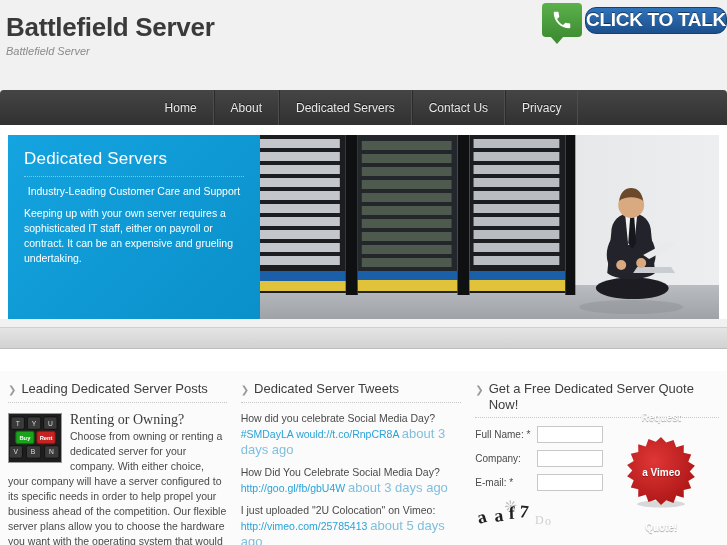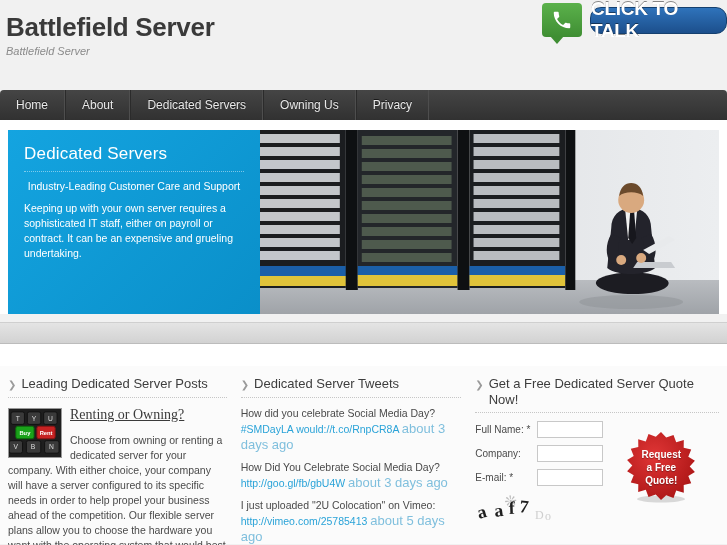--- a/index.html
+++ b/index.html
@@ -59,32 +59,33 @@
     height: 27px;
     background: linear-gradient(#2f73bb, #1c4f8c);
     border: 1px solid #15406f;
     border-radius: 11px;
     color: #fff;
     font-size: 19px;
     font-weight: bold;
     letter-spacing: -0.3px;
     display: flex; align-items: center; justify-content: center;
     text-shadow: 0 -1px 0 rgba(0,0,0,.45);
-    margin-left: 8px;
+    margin-left: 3px;
   }
 
   
   .nav {
-    height: 30px;
+    height: 35px;
     background: #3a3a3a;
     background-image: linear-gradient(#454545, #313131);
     border-radius: 4px 4px 0 0;
     display: flex;
     align-items: stretch;
     box-shadow: 0 1px 2px rgba(0,0,0,.3);
+    justify-content: center;
   }
   .nav-item {
     display: flex; align-items: center;
     padding: 0 16px;
     color: #e8e8e8;
     font-size: 12px;
     border-right: 1px solid #4e4e4e;
     border-left: 1px solid #2b2b2b;
     cursor: pointer;
     text-shadow: 0 -1px 0 rgba(0,0,0,.6);
@@ -180,22 +181,21 @@
     background: #2b2b2b;
     position: relative;
     overflow: hidden;
   }
   .post-thumb svg { display:block; width:100%; height:100%; }
   .post-title {
     font-family: "Liberation Serif", serif;
     font-size: 14px;
     color: #3b3b3b;
     line-height: 17px;
-    margin-bottom: 10px;
-    text-decoration: underline;
+    margin-bottom: 1px;
   }
 
   
   .tweet { font-size: 10.5px; color: #4a4a4a; line-height: 15px; margin-bottom: 7px; }
   .tw-link { color: #2aa3d8; text-decoration: none; cursor: pointer; margin-top: 8px; }
   .tw-time { color: #7fbfdd; font-size: 13px; }
 
   
   .quote-body { display: flex; gap: 6px; }
   .form-col { width: 130px; }
@@ -222,20 +222,21 @@
   }
   .badge svg { display:block; width: 100%; height: 100%; }
   .badge-text {
     position: absolute;
     top: 0; left: 0; right: 0; bottom: 0;
     display: flex; flex-direction: column;
     align-items: center; justify-content: center;
     color: #fff; font-size: 10px; font-weight: bold;
     line-height: 13px; text-align: center;
     text-shadow: 0 1px 1px rgba(0,0,0,.35);
+    gap: 42px;
   }
   .captcha {
     margin-top: 6px;
     width: 96px; height: 30px;
     overflow: hidden;
     position: relative;
   }
   .captcha svg { display:block; width:100%; height:100%; }
 </style>
 </head>
@@ -252,21 +253,21 @@
       </svg>
     </span>
     <span class="ctt-label">CLICK TO TALK</span>
   </div>
 </div>
 
 <div class="nav">
   <div class="nav-item">Home</div>
   <div class="nav-item">About</div>
   <div class="nav-item">Dedicated Servers</div>
-  <div class="nav-item">Owning Us</div>
+  <div class="nav-item">Contact Us</div>
   <div class="nav-item">Privacy</div>
 </div>
 
 <div class="hero-wrap">
   <div class="hero">
     <div class="hero-panel">
       <div class="hero-title">Dedicated Servers</div>
       <div class="hero-rule"></div>
       <div class="hero-sub">Industry-Leading Customer Care and Support</div>
       <div class="hero-body">Keeping up with your own server requires a sophisticated IT staff, either on payroll or contract. It can be an expensive and grueling undertaking.</div>
@@ -499,20 +500,20 @@
               <radialGradient id="bg" cx="40%" cy="35%" r="75%">
                 <stop offset="0" stop-color="#e03636"></stop>
                 <stop offset="1" stop-color="#a81313"></stop>
               </radialGradient>
             </defs>
             <ellipse cx="36" cy="68" rx="24" ry="3.5" fill="#b5b5b5" opacity=".5"></ellipse>
             <path fill="url(#bg)" d="M36 1l5.2 5.6 7.3-2.7 2.7 7.3L58.8 9l-.1 7.7 7.5 1.8-2.9 7.2 6.6 4-5.2 5.7 5.2 5.7-6.6 4 2.9 7.2-7.5 1.8.1 7.7-7.6-2.2-2.7 7.3-7.3-2.7L36 69l-5.2-5.6-7.3 2.7-2.7-7.3-7.6 2.2.1-7.7-7.5-1.8 2.9-7.2-6.6-4 5.2-5.7-5.2-5.7 6.6-4-2.9-7.2 7.5-1.8-.1-7.7 7.6 2.2 2.7-7.3 7.3 2.7z"></path>
           </svg>
           <div class="badge-text">
             <span>Request</span>
-            <span>a Free</span>
+            <span>a Vimeo</span>
             <span>Quote!</span>
           </div>
         </div>
       </div>
     </div>
   </div>
 </div>
 
 </body></html>

